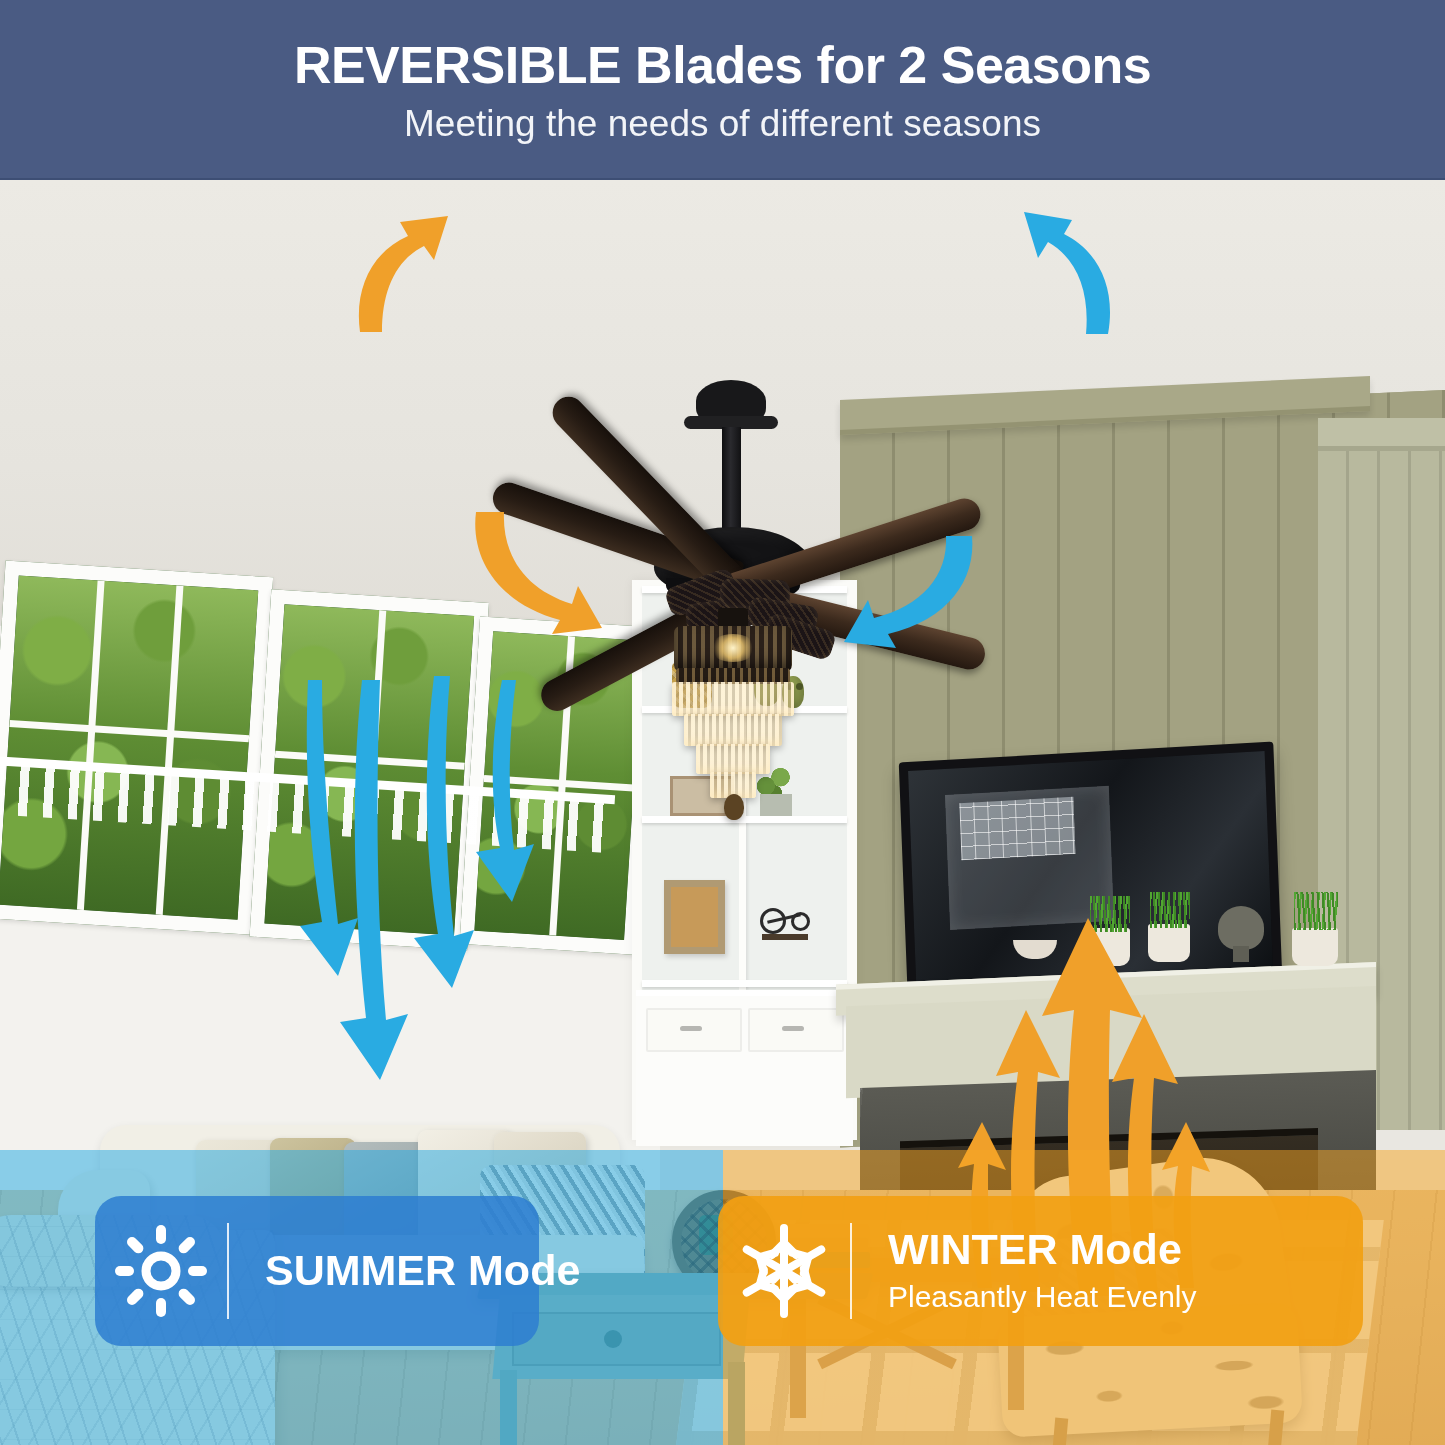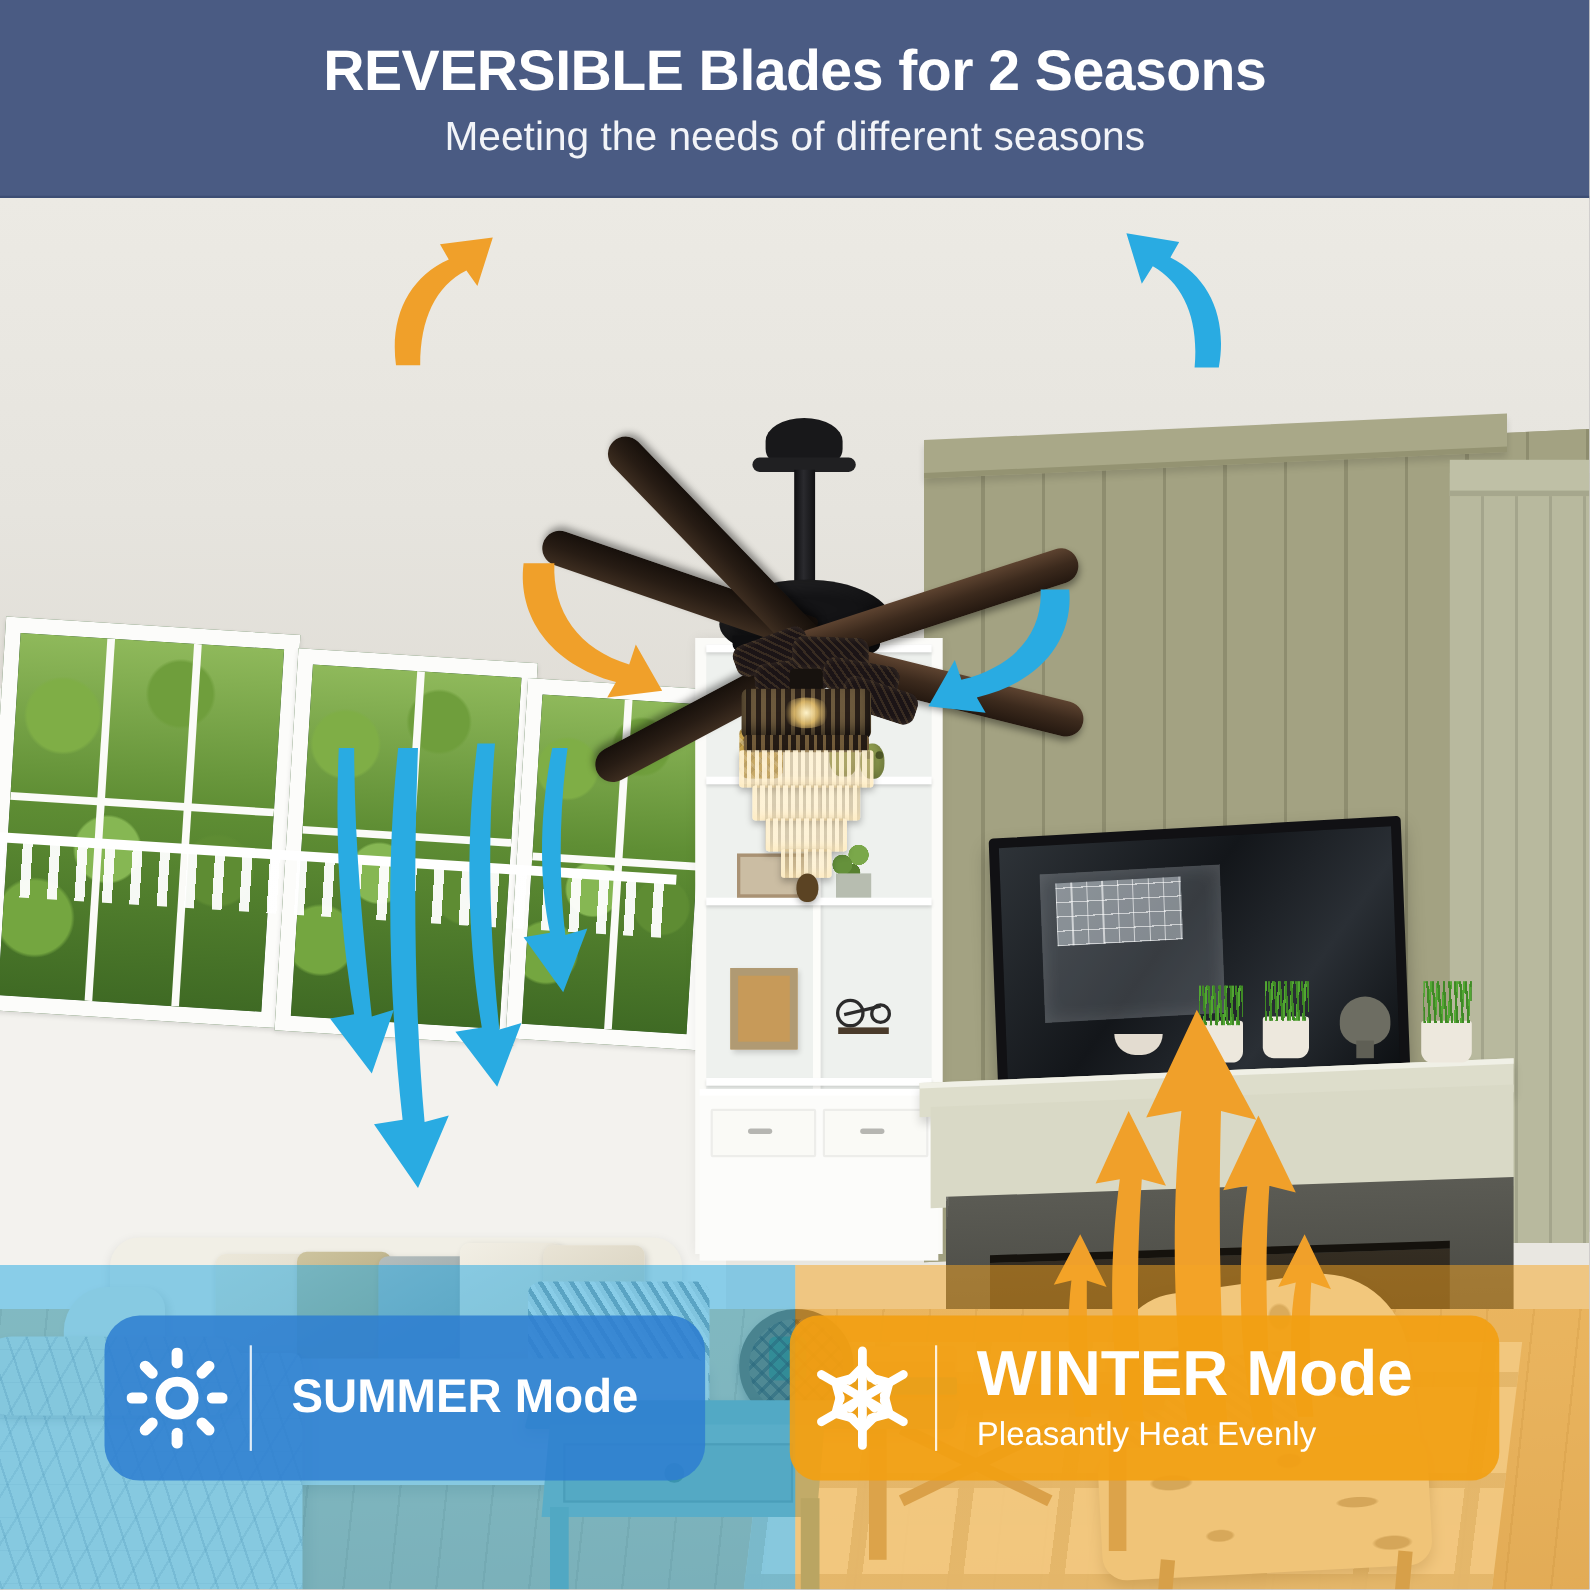--- a/index.html
+++ b/index.html
@@ -1,17 +1,17 @@
 <!DOCTYPE html>
 <html><head>
 <meta charset="utf-8">
 <style>
   html,body{margin:0;padding:0;background:#fff;}
   body{font-family:"Liberation Sans",sans-serif;}
-  #page{position:relative;width:1445px;height:1445px;overflow:hidden;background:#404040;}
+  #page{position:relative;width:1445px;height:1445px;overflow:hidden;background:#3b82f6;}
 
   
   .header{position:absolute;left:0;top:0;width:1445px;height:180px;background:#4a5b83;
           display:flex;flex-direction:column;align-items:center;justify-content:center;overflow:hidden;}
   .header-title{color:#ffffff;font-size:52px;font-weight:bold;letter-spacing:-0.5px;line-height:1;
                 margin:0 0 14px 0;text-align:center;white-space:nowrap;}
   .header-sub{color:#f2f4f8;font-size:37px;font-weight:400;line-height:1;margin:0;text-align:center;white-space:nowrap;}
   .header-rule{position:absolute;left:0;top:178px;width:1445px;height:3px;background:#3d4e74;}
 
   
@@ -218,28 +218,28 @@
 
   
   .arrow-svg{position:absolute;overflow:visible;}
 
   
   .tint-left{position:absolute;left:0;top:1150px;width:723px;height:295px;background:rgba(41,171,226,.52);pointer-events:none;}
   .tint-right{position:absolute;left:723px;top:1150px;width:722px;height:295px;background:rgba(245,166,35,.50);pointer-events:none;}
 
   
   .badge{position:absolute;top:1196px;height:150px;border-radius:26px;display:flex;align-items:center;}
-  .badge-summer{left:95px;width:546px;background:rgba(45,126,208,.86);border-radius:32px;}
+  .badge-summer{left:95px;width:444px;background:rgba(45,126,208,.86);}
   .badge-winter{left:718px;width:645px;background:rgba(242,160,18,.92);}
   .badge-icon{width:132px;display:flex;align-items:center;justify-content:center;flex:0 0 132px;}
   .badge-div{width:2px;height:96px;background:rgba(255,255,255,.85);flex:0 0 2px;}
   .badge-text{padding-left:36px;display:flex;flex-direction:column;justify-content:center;}
   .badge-title{color:#fff;font-size:43px;font-weight:bold;line-height:1.05;white-space:nowrap;}
   .badge-sub{color:#fff;font-size:30px;font-weight:400;line-height:1.2;margin-top:7px;white-space:nowrap;}
-  .badge-winter .badge-title{font-size:58px;}
+  .badge-winter .badge-title{font-size:43px;}
 </style>
 </head>
 <body>
 
 <div id="page">
 
   <div class="header">
     <div class="header-title">REVERSIBLE Blades for 2 Seasons</div>
     <div class="header-sub">Meeting the needs of different seasons</div>
   </div>

